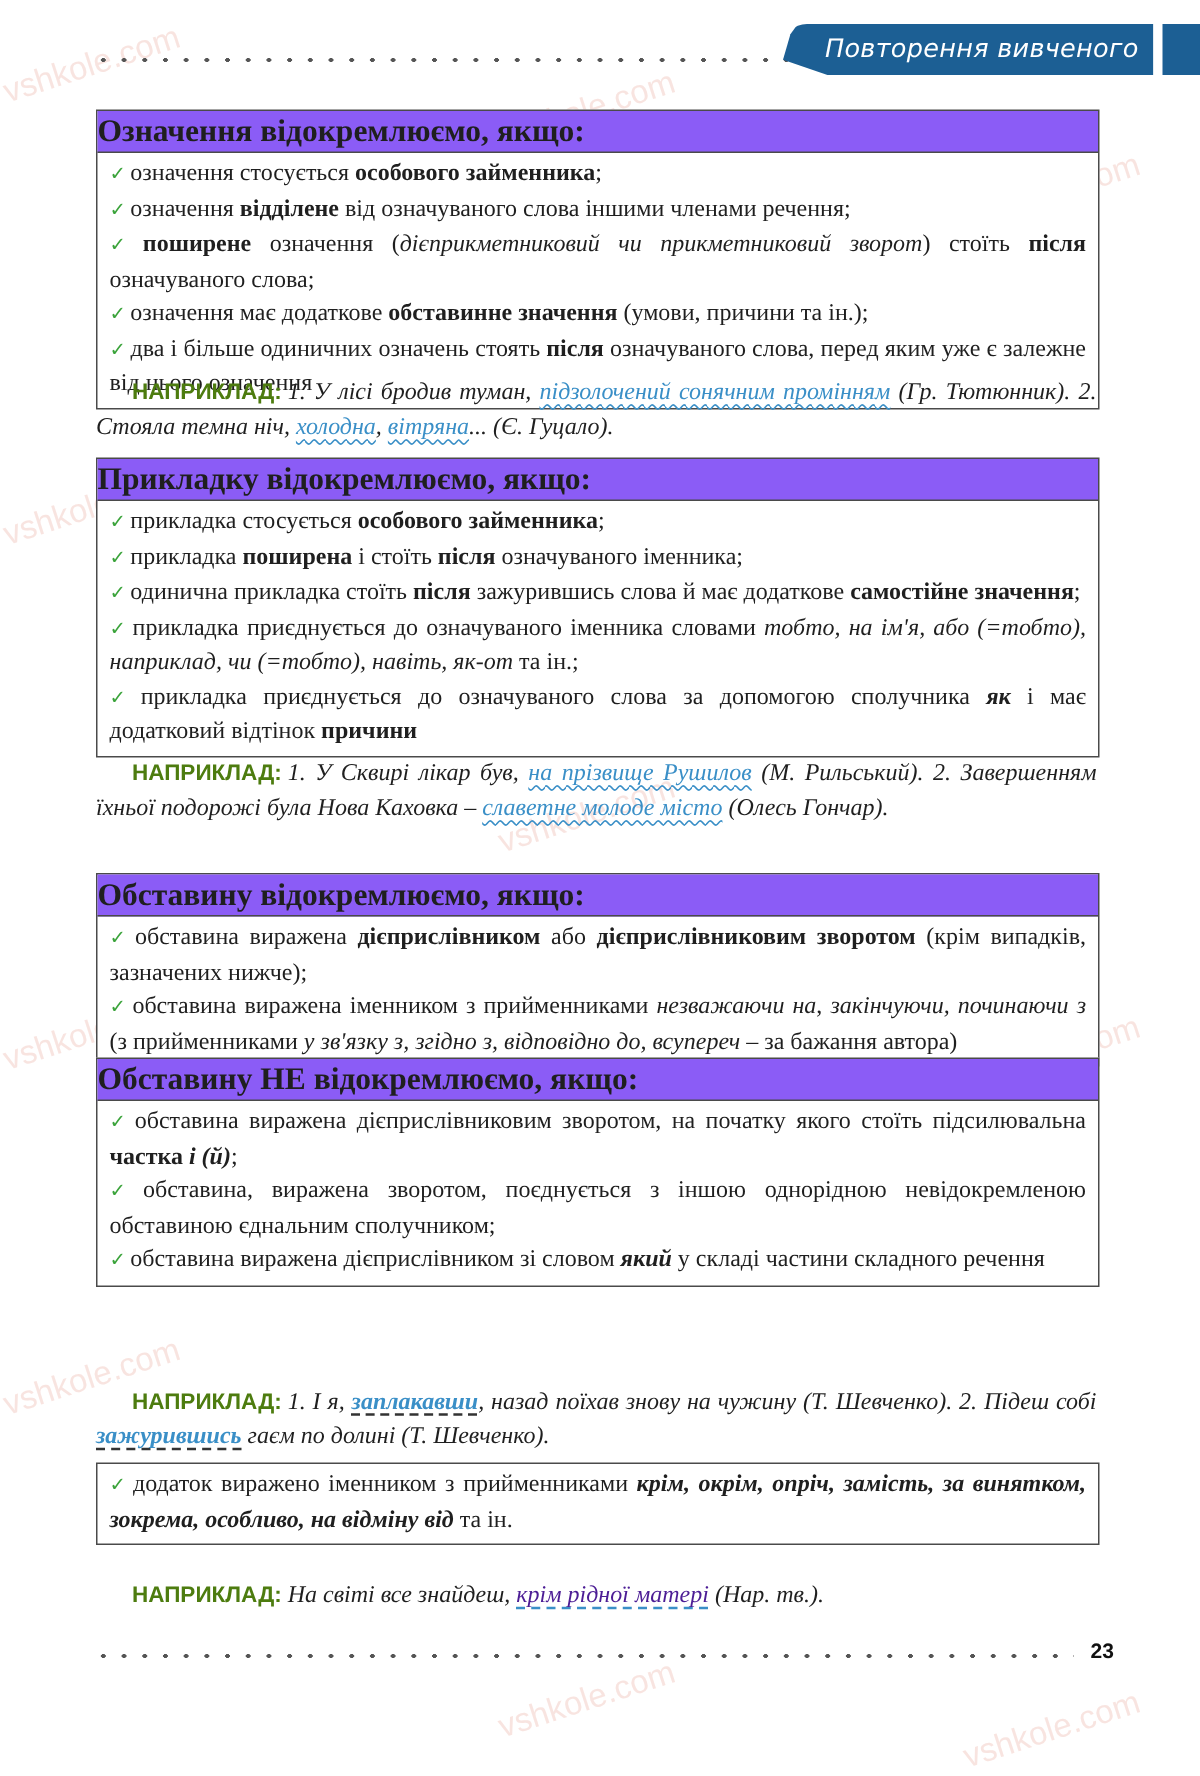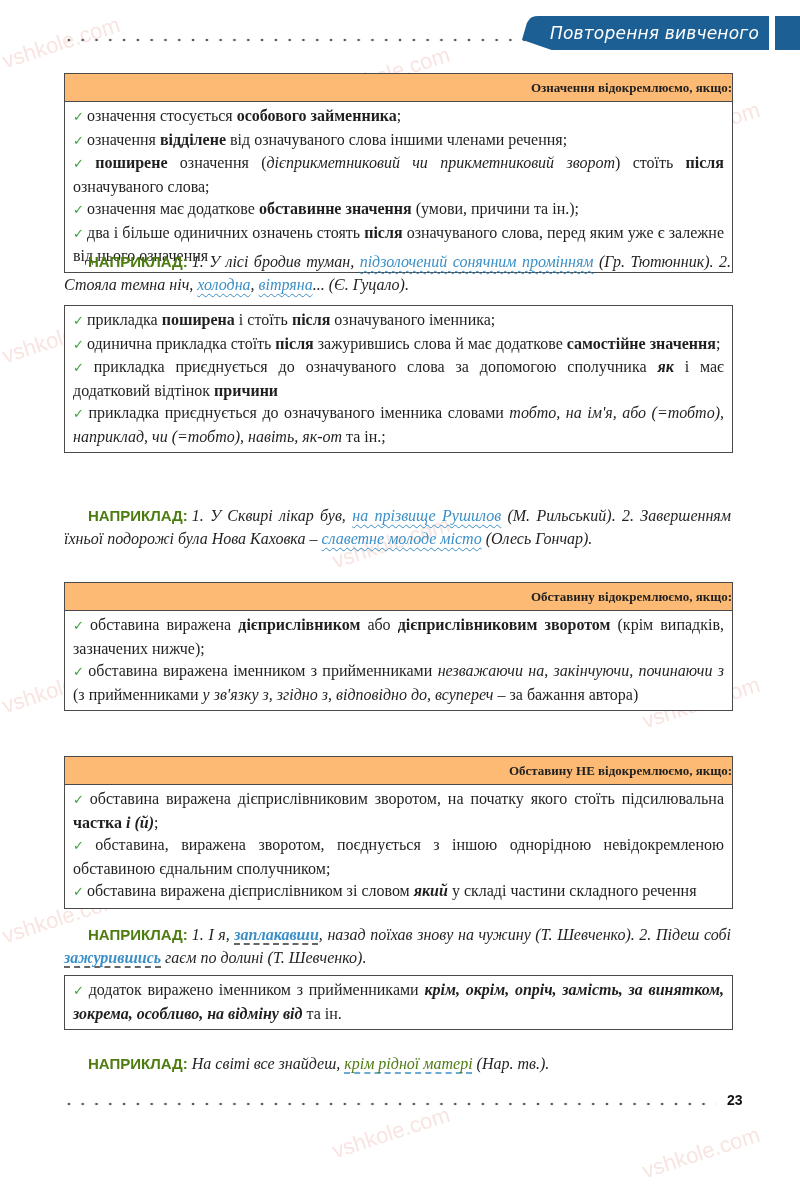--- a/index.html
+++ b/index.html
@@ -28,37 +28,37 @@
   }
   .header-tab span { margin-left:18px; font-style:italic; }
   .header-edge {
     position:absolute; left:775px; top:16px; width:25px; height:34px; background:#1c5f94;
   }
   .box {
     position:absolute; left:64px; width:667px;
     border:1.5px solid #4a4a4a; background:#fff;
   }
   .box-head {
-    background:#fdba74; border-bottom:1.5px solid #4a4a4a;
-    text-align:right; font-weight:bold; font-size:13px; height:27px; line-height:27px;
+    background:#8b5cf6; border-bottom:1.5px solid #4a4a4a;
+    text-align:left; font-weight:bold; font-size:21px; height:27px; line-height:27px;
   }
   .box-body { padding:3px 8px 4px 8px; font-size:16px; line-height:22.5px; text-align:justify; }
   .item { display:block; }
   .chk { color:#3aa33a; font-family:"DejaVu Sans",sans-serif; font-size:13px; margin-right:3px; }
   .example {
     position:absolute; left:64px; width:667px; font-size:16px; line-height:23px;
     text-align:justify; font-style:italic;
   }
   .ex-label {
     font-style:normal; font-family:"Liberation Sans",sans-serif; font-weight:bold;
     color:#4d7c0f; font-size:15px; margin-left:24px; margin-right:4px;
   }
   .wavy { color:#3a8fc7; text-decoration:underline wavy #3a8fc7; text-decoration-thickness:1px; text-underline-offset:3px; }
   .dashdot { color:#3a8fc7; font-weight:bold; text-decoration:underline dashed #333; text-underline-offset:4px; }
-  .dashed { color:#4d7c0f; text-decoration:underline dashed #3a8fc7; text-underline-offset:4px; }
+  .dashed { color:#4c1d95; text-decoration:underline dashed #3a8fc7; text-underline-offset:4px; }
   .bottom-dots {
     position:absolute; left:62px; top:1102px; width:654px; height:4px;
     background-image:radial-gradient(circle, #555 1.4px, transparent 1.6px);
     background-size:13.8px 4px; background-repeat:repeat-x;
   }
   .page-num {
     position:absolute; left:727px; top:1092px; font-family:"Liberation Sans",sans-serif;
     font-weight:bold; font-size:14px; color:#111;
   }
 </style>
@@ -88,38 +88,40 @@
       <span class="item"><span class="chk">✓</span><span>означення стосується </span><span style="font-weight: bold;">особового займенника</span><span>;</span></span>
       <span class="item"><span class="chk">✓</span><span>означення </span><span style="font-weight: bold;">відділене</span><span> від означуваного слова іншими членами речення;</span></span>
       <span class="item"><span class="chk">✓</span><span style="font-weight: bold;">поширене</span><span> означення (</span><span style="font-style: italic;">дієприкметниковий чи прикметниковий зворот</span><span>) стоїть </span><span style="font-weight: bold;">після</span><span> означуваного слова;</span></span>
       <span class="item"><span class="chk">✓</span><span>означення має додаткове </span><span style="font-weight: bold;">обставинне значення</span><span> (умови, причини та ін.);</span></span>
       <span class="item"><span class="chk">✓</span><span>два і більше одиничних означень стоять </span><span style="font-weight: bold;">після</span><span> означуваного слова, перед яким уже є залежне від нього означення</span></span>
     </div>
 </div>
 <div class="example" style="top:250px;"><span class="ex-label">НАПРИКЛАД:</span><span>1. У лісі бродив туман, </span><span class="wavy">підзолочений сонячним промінням</span><span> (Гр. Тютюнник). 2. Стояла темна ніч, </span><span class="wavy">холодна</span><span>, </span><span class="wavy">вітряна</span><span>... (Є. Гуцало).</span></div>
 
 <div class="box" style="top:305px;">
+  <div class="box-head">Прикладку відокремлюємо, якщо:</div>
   <div class="box-body">
+      <span class="item"><span class="chk">✓</span><span>прикладка стосується </span><span style="font-weight: bold;">особового займенника</span><span>;</span></span>
       <span class="item"><span class="chk">✓</span><span>прикладка </span><span style="font-weight: bold;">поширена</span><span> і стоїть </span><span style="font-weight: bold;">після</span><span> означуваного іменника;</span></span>
       <span class="item"><span class="chk">✓</span><span>одинична прикладка стоїть </span><span style="font-weight: bold;">після</span><span> зажурившись слова й має додаткове </span><span style="font-weight: bold;">самостійне значення</span><span>;</span></span>
+      <span class="item"><span class="chk">✓</span><span>прикладка приєднується до означуваного іменника словами </span><span style="font-style: italic;">тобто, на ім'я, або (=тобто), наприклад, чи (=тобто), навіть, як-от</span><span> та ін.;</span></span>
       <span class="item"><span class="chk">✓</span><span>прикладка приєднується до означуваного слова за допомогою сполучника </span><span style="font-weight: bold; font-style: italic;">як</span><span> і має додатковий відтінок </span><span style="font-weight: bold;">причини</span></span>
-      <span class="item"><span class="chk">✓</span><span>прикладка приєднується до означуваного іменника словами </span><span style="font-style: italic;">тобто, на ім'я, або (=тобто), наприклад, чи (=тобто), навіть, як-от</span><span> та ін.;</span></span>
     </div>
 </div>
 <div class="example" style="top:504px;"><span class="ex-label">НАПРИКЛАД:</span><span>1. У Сквирі лікар був, </span><span class="wavy">на прізвище Рушилов</span><span> (М. Рильський). 2. Завершенням їхньої подорожі була Нова Каховка – </span><span class="wavy">славетне молоде місто</span><span> (Олесь Гончар).</span></div>
 
 <div class="box" style="top:582px;">
   <div class="box-head">Обставину відокремлюємо, якщо:</div>
   <div class="box-body">
       <span class="item"><span class="chk">✓</span><span>обставина виражена </span><span style="font-weight: bold;">дієприслівником</span><span> або </span><span style="font-weight: bold;">дієприслівниковим зворотом</span><span> (крім випадків, зазначених нижче);</span></span>
       <span class="item"><span class="chk">✓</span><span>обставина виражена іменником з прийменниками </span><span style="font-style: italic;">незважаючи на</span><span>, </span><span style="font-style: italic;">закінчуючи, починаючи з</span><span> (з прийменниками </span><span style="font-style: italic;">у зв'язку з, згідно з, відповідно до, всупереч</span><span> – за бажання автора)</span></span>
     </div>
 </div>
 
-<div class="box" style="top:756px;">
+<div class="box" style="top:705px;">
   <div class="box-head">Обставину НЕ відокремлюємо, якщо:</div>
   <div class="box-body">
       <span class="item"><span class="chk">✓</span><span>обставина виражена дієприслівниковим зворотом, на початку якого стоїть підсилювальна </span><span style="font-weight: bold;">частка </span><span style="font-weight: bold; font-style: italic;">і (й)</span><span>;</span></span>
       <span class="item"><span class="chk">✓</span><span>обставина, виражена зворотом, поєднується з іншою однорідною невідокремленою обставиною єднальним сполучником;</span></span>
       <span class="item"><span class="chk">✓</span><span>обставина виражена дієприслівником зі словом </span><span style="font-weight: bold; font-style: italic;">який</span><span> у складі частини складного речення</span></span>
     </div>
 </div>
 <div class="example" style="top:923px;"><span class="ex-label">НАПРИКЛАД:</span><span>1. І я, </span><span class="dashdot">заплакавши</span><span>, назад поїхав знову на чужину (Т. Шевченко). 2. Підеш собі </span><span class="dashdot">зажурившись</span><span> гаєм по долині (Т. Шевченко).</span></div>
 
 <div class="box" style="top:975px;">

